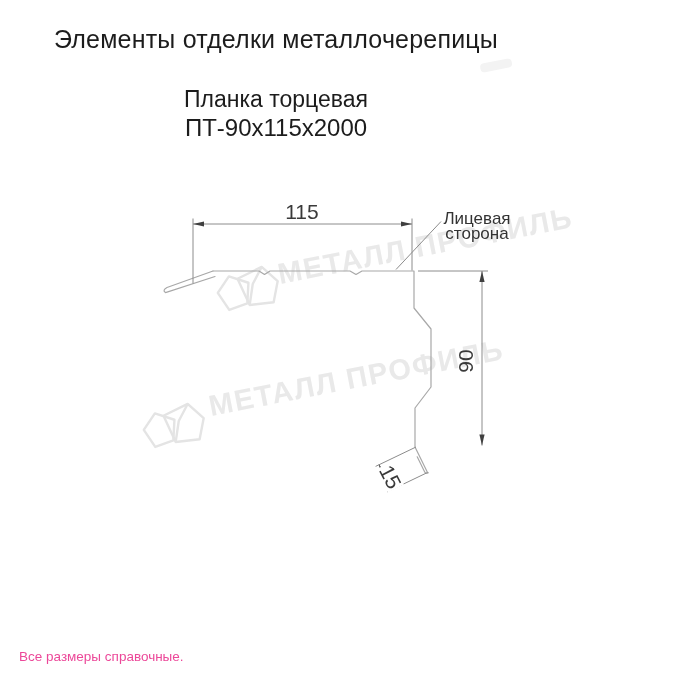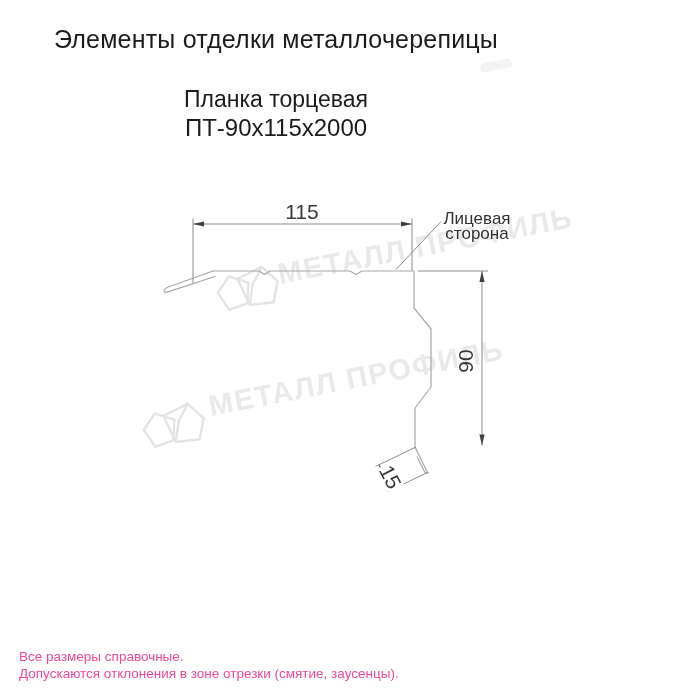--- a/index.html
+++ b/index.html
@@ -88,14 +88,13 @@
     <rect x="-13" y="-9" width="26" height="18" fill="#ffffff"></rect>
     <text class="dimtext" x="0" y="7" text-anchor="middle">15</text>
   </g>
 
   <text class="labeltext" x="477" y="224" text-anchor="middle">Лицевая</text>
   <text class="labeltext" x="477" y="239" text-anchor="middle">сторона</text>
 </svg>
 
 <div class="abs footer">
   <div>Все размеры справочные.</div>
-  <div>Допускаются отклонения в зоне отрезки (смятие, заусенцы).</div>
 </div>
 
 </body></html>

